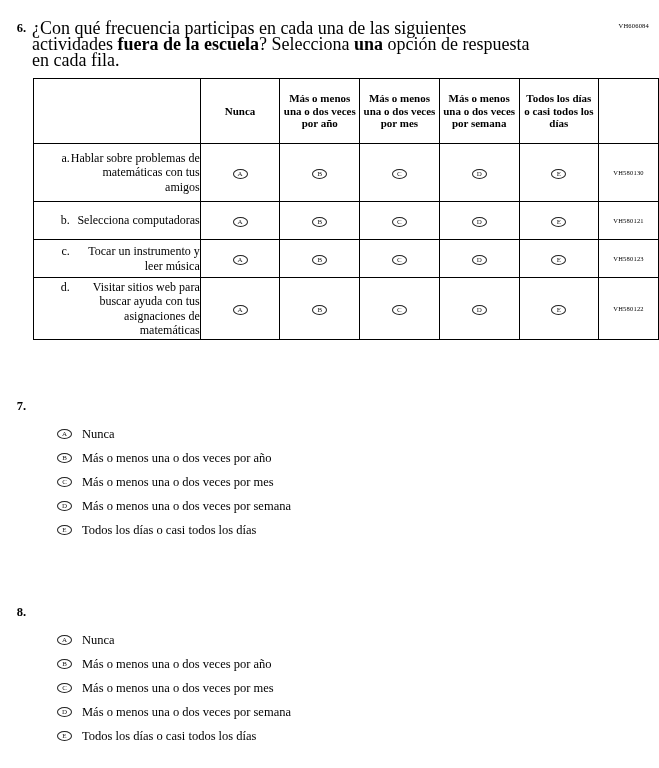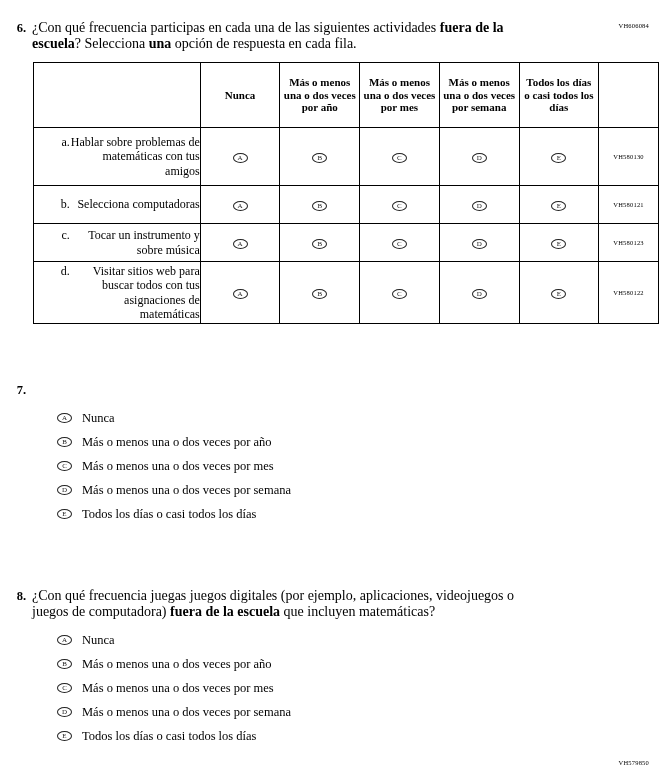--- a/index.html
+++ b/index.html
@@ -35,21 +35,21 @@
   .qnum {
     width: 26px;
     min-width: 26px;
     text-align: right;
     padding-right: 6px;
     font-weight: bold;
     font-size: 12.5px;
     line-height: 16px;
   }
   .qtext {
-    font-size: 14px;
+    font-size: 18px;
     line-height: 16px;
     max-width: 510px;
   }
   .qtext b { font-weight: bold; }
 
   
   .itemcode {
     font-family: "Liberation Serif", serif;
     font-size: 6.5px;
     letter-spacing: 0.2px;
@@ -210,32 +210,32 @@
           </td>
           <td class="optcell"><span class="bubble"><span>A</span></span></td>
           <td class="optcell"><span class="bubble"><span>B</span></span></td>
           <td class="optcell"><span class="bubble"><span>C</span></span></td>
           <td class="optcell"><span class="bubble"><span>D</span></span></td>
           <td class="optcell"><span class="bubble"><span>E</span></span></td>
           <td class="codecell"><span class="itemcode">VH580121</span></td>
         </tr>
         <tr style="height:38px;">
           <td class="rowlabel">
-            <span class="letter">c.</span><span class="ltext">Tocar un instrumento y sobre música</span>
+            <span class="letter">c.</span><span class="ltext">Tocar un instrumento y leer música</span>
           </td>
           <td class="optcell"><span class="bubble"><span>A</span></span></td>
           <td class="optcell"><span class="bubble"><span>B</span></span></td>
           <td class="optcell"><span class="bubble"><span>C</span></span></td>
           <td class="optcell"><span class="bubble"><span>D</span></span></td>
           <td class="optcell"><span class="bubble"><span>E</span></span></td>
           <td class="codecell"><span class="itemcode">VH580123</span></td>
         </tr>
         <tr style="height:62px;">
           <td class="rowlabel">
-            <span class="letter">d.</span><span class="ltext">Visitar sitios web para buscar todos con tus asignaciones de matemáticas</span>
+            <span class="letter">d.</span><span class="ltext">Visitar sitios web para buscar ayuda con tus asignaciones de matemáticas</span>
           </td>
           <td class="optcell"><span class="bubble"><span>A</span></span></td>
           <td class="optcell"><span class="bubble"><span>B</span></span></td>
           <td class="optcell"><span class="bubble"><span>C</span></span></td>
           <td class="optcell"><span class="bubble"><span>D</span></span></td>
           <td class="optcell"><span class="bubble"><span>E</span></span></td>
           <td class="codecell"><span class="itemcode">VH580122</span></td>
         </tr>
       </tbody>
     </table>
@@ -271,23 +271,20 @@
         <span class="bubble"><span>E</span></span>
         <span class="olabel">Todos los días o casi todos los días</span>
       </div>
     </div>
   </div>
 
   <div class="qblock" style="margin-top:62px;">
 
     <div class="qnum-row" style="margin-top:16px;">
       <div class="qnum">8.</div>
-      <div class="qtext" style="max-width:520px;">
-        <span>¿Con qué frecuencia juegas juegos digitales (por ejemplo, aplicaciones, videojuegos o juegos de computadora) </span><b>fuera de la escuela</b><span> que incluyen matemáticas?</span>
-      </div>
     </div>
 
     <div class="optlist">
       <div class="optrow">
         <span class="bubble"><span>A</span></span>
         <span class="olabel">Nunca</span>
       </div>
       <div class="optrow">
         <span class="bubble"><span>B</span></span>
         <span class="olabel">Más o menos una o dos veces por año</span>

